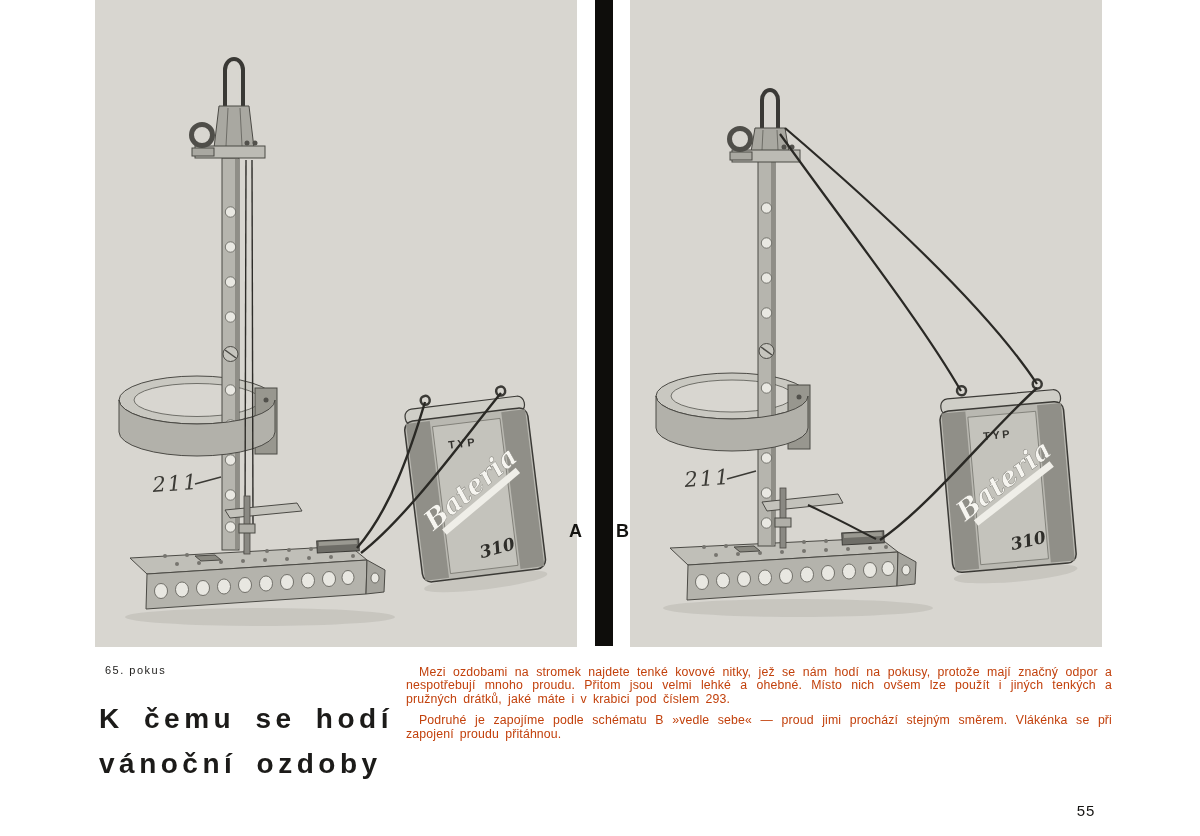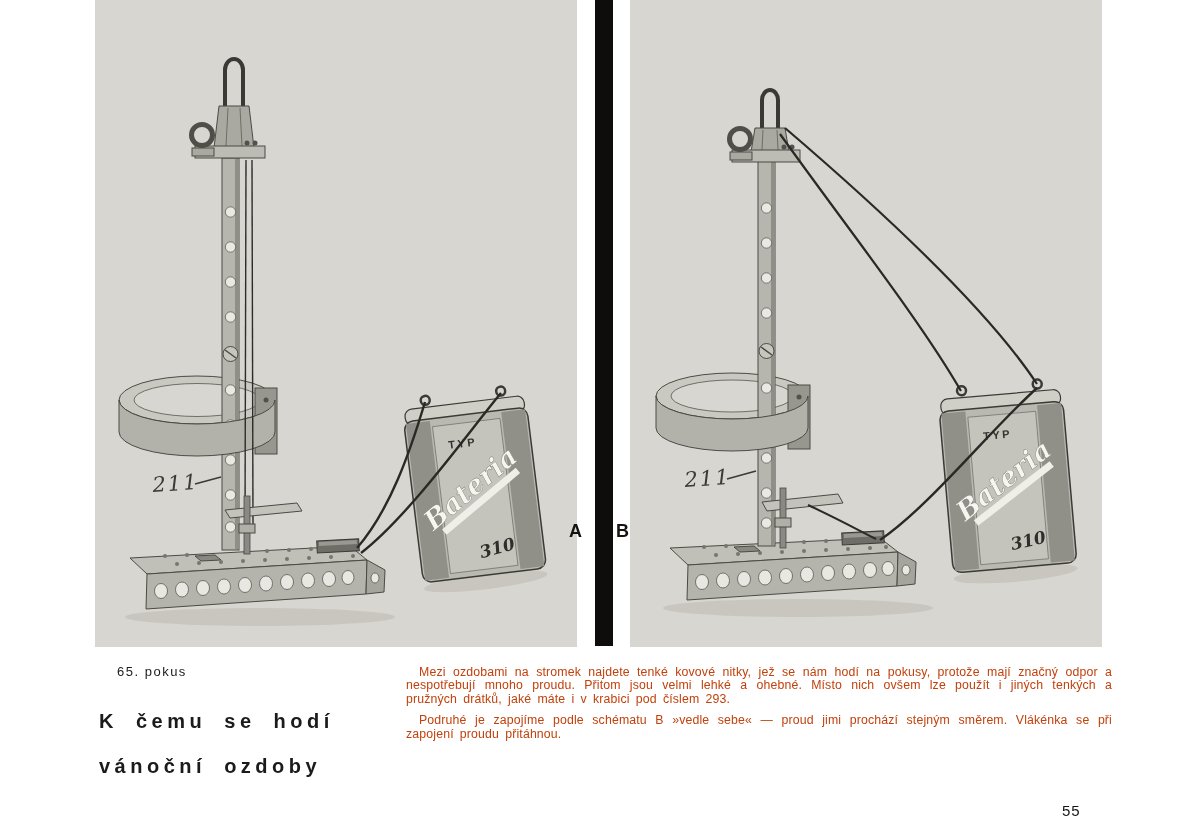--- a/index.html
+++ b/index.html
@@ -9,28 +9,28 @@
     font-family:"Liberation Sans",sans-serif;
   }
   .photo{position:absolute;top:0;height:647px;display:block;}
   #photo-left{left:95px;width:482px;}
   #photo-right{left:630px;width:472px;}
   .divider{position:absolute;left:595px;top:0;width:18px;height:646px;background:#0e0d0b;}
   .schematic-label{position:absolute;font-weight:bold;font-size:18px;color:#141311;}
   #label-a{left:569px;top:521px;}
   #label-b{left:616px;top:521px;}
   .caption-block{position:absolute;left:99px;top:664px;width:300px;}
-  .experiment-number{font-size:13px;letter-spacing:1.5px;margin:0 0 20px 18px;}
-  .experiment-title{margin:0;font-size:20px;font-weight:bold;letter-spacing:4.5px;word-spacing:8px;line-height:45px;}
+  .experiment-number{font-size:11px;letter-spacing:1.5px;margin:0 0 20px 6px;}
+  .experiment-title{margin:0;font-size:28px;font-weight:bold;letter-spacing:4.5px;word-spacing:8px;line-height:45px;}
   .experiment-title span{display:block;white-space:nowrap;}
   .body-column{position:absolute;left:406px;top:666px;width:706px;
     font-size:12.3px;line-height:13.4px;text-align:justify;color:#c2410c;}
   .body-column p{margin:0;text-indent:13px;word-spacing:2.6px;letter-spacing:0.15px;}
   .body-column p + p{margin-top:8px;}
-  .page-number{position:absolute;left:1062px;top:802px;width:48px;text-align:left;
+  .page-number{position:absolute;left:1062px;top:802px;width:48px;text-align:center;
     font-size:15px;letter-spacing:1px;color:#161513;}
   svg text{user-select:none;}
 </style>
 </head>
 <body>
 
 <svg id="photo-left" class="photo" viewBox="0 0 482 647" xmlns="http://www.w3.org/2000/svg">
   <rect width="482" height="647" fill="#d8d6d0"></rect>
 
   <ellipse cx="165" cy="617" rx="135" ry="9" fill="rgba(60,58,52,0.10)"></ellipse>

